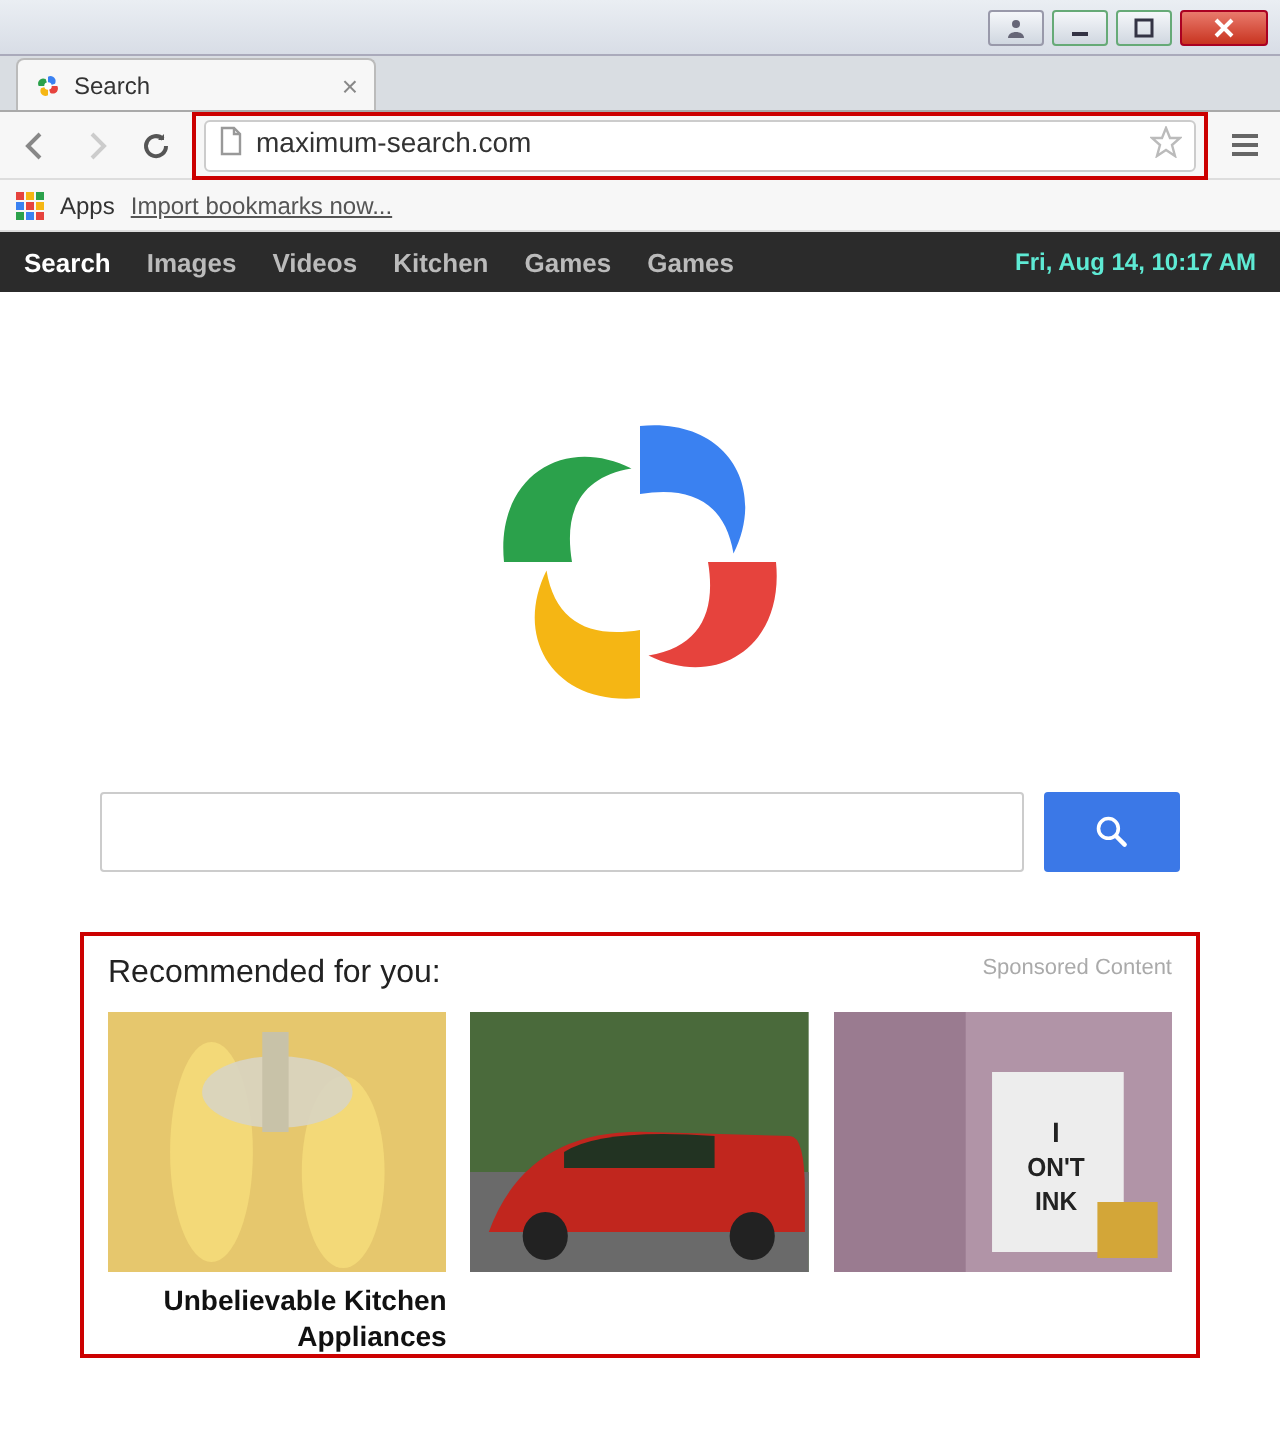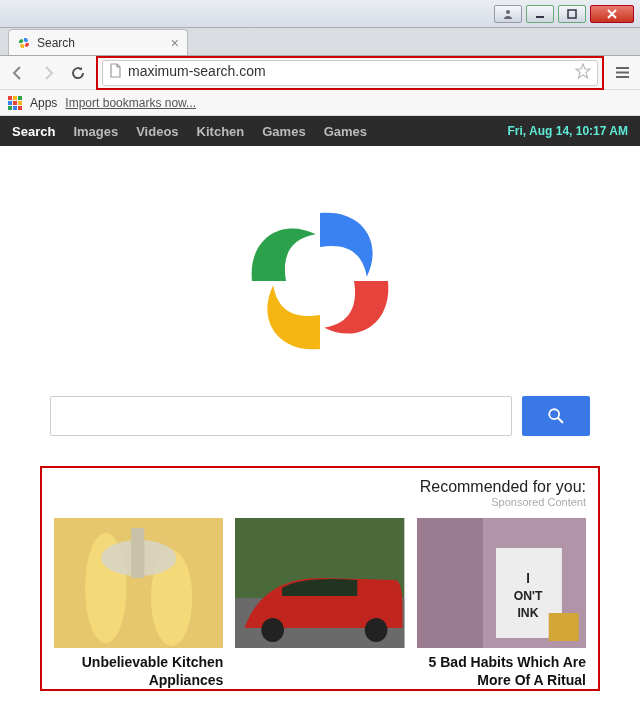--- a/index.html
+++ b/index.html
@@ -46,21 +46,21 @@
   
   .content { padding: 30px 20px 0; text-align: center; }
   .logo { width: 170px; height: 170px; margin: 20px auto 30px; display: block; }
   .searchrow { display: flex; gap: 10px; justify-content: center; padding: 0 30px; margin-bottom: 30px;}
   .searchbox { flex: 1; height: 40px; border: 1px solid #ccc; border-radius: 2px; padding: 0 10px; font-size: 15px; }
   .searchbtn { width: 68px; height: 40px; background: #3b78e7; border: none; border-radius: 2px; display: flex; align-items: center; justify-content: center; cursor: pointer; }
   .searchbtn svg { width: 18px; height: 18px; fill: #fff; }
 
   
   .sponsored-wrap { border: 2px solid #c00; margin: 0 20px; padding: 10px 12px 0; text-align: left; }
-  .sponsored-head { display: flex; align-items: flex-end; margin-bottom: 10px; flex-direction: column; }
+  .sponsored-head { display: flex; align-items: flex-start; margin-bottom: 10px; }
   .rec-title { font-size: 16px; color: #222; }
   .sponsored-label { margin-left: auto; font-size: 11px; color: #aaa; }
   .cards { display: flex; gap: 12px; }
   .card { flex: 1; cursor: pointer; }
   .cardimg { width: 100%; height: 130px; display: block; }
   .cardtxt { font-size: 14px; font-weight: bold; color: #111; margin-top: 6px; line-height: 1.25; text-align: right; }
 </style>
 </head>
 <body>
 
@@ -217,17 +217,16 @@
       <div class="card">
         <svg class="cardimg" viewBox="0 0 180 130" preserveAspectRatio="none">
           <rect width="180" height="130" fill="#b194a7"></rect>
           <rect x="0" y="0" width="70" height="130" fill="#9a7b90"></rect>
           <rect x="84" y="30" width="70" height="90" fill="#ededed"></rect>
           <text x="118" y="65" font-size="14" font-weight="bold" fill="#222" text-anchor="middle">I</text>
           <text x="118" y="82" font-size="13" font-weight="bold" fill="#222" text-anchor="middle">ON'T</text>
           <text x="118" y="99" font-size="13" font-weight="bold" fill="#222" text-anchor="middle">INK</text>
           <rect x="140" y="95" width="32" height="28" fill="#d3a638"></rect>
         </svg>
-        <div class="cardtxt">5 Bad Habits Which Are More Of A Ritual</div>
       </div>
     </div>
   </div>
 </div>
 
 </body></html>

